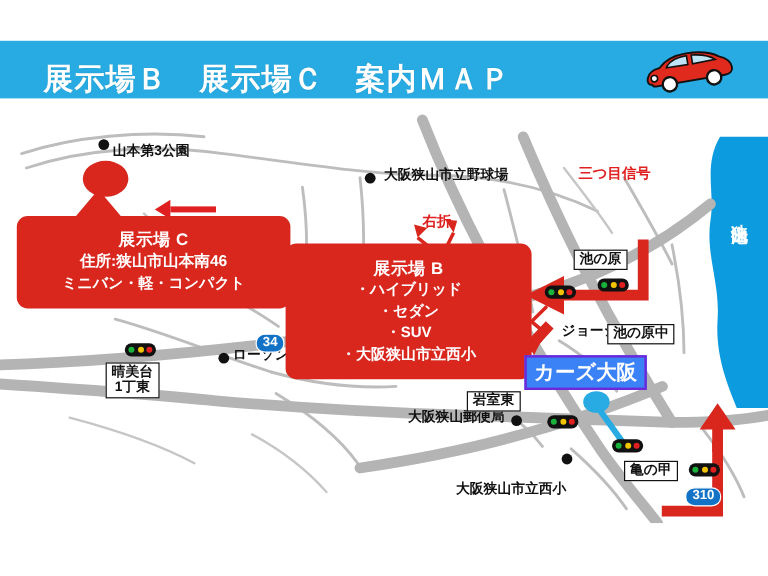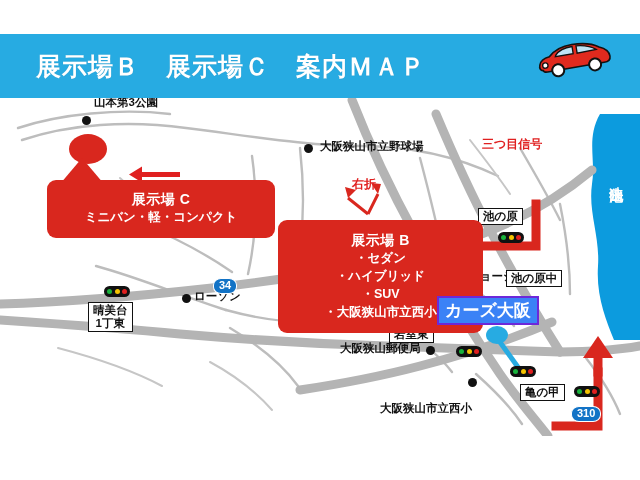--- a/index.html
+++ b/index.html
@@ -9,22 +9,22 @@
   
   .letterbox{position:absolute;left:0;width:640px;background:#ffffff;}
   .lb-top{top:0;height:28px;}
   .lb-bottom{bottom:0;height:44px;}
 
   
   #map{position:absolute;left:0;top:28px;width:640px;height:408px;background:#fff;overflow:hidden;}
   #mapsvg{position:absolute;left:0;top:0;}
 
   
-  #banner{position:absolute;left:0;top:34px;width:640px;height:64px;background:#27ABE2;
-          display:flex;align-items:center;z-index:40;}
+  #banner{position:absolute;left:0;top:34px;width:640px;height:48px;background:#27ABE2;
+          display:flex;align-items:flex-end;z-index:40;}
   #banner-title{color:#fff;font-weight:bold;font-size:25px;letter-spacing:1px;
                 margin-left:36px;white-space:nowrap;text-shadow:0 0 1px rgba(0,0,0,.15);}
   #banner-car{position:absolute;right:24px;top:5px;width:84px;height:40px;}
 
   
   .lbl{position:absolute;font-size:11.5px;font-weight:bold;color:#111;white-space:nowrap;z-index:20;line-height:1.15;}
   .dot{position:absolute;width:9px;height:9px;border-radius:50%;background:#111;z-index:20;}
 
   
   .xbox{position:absolute;background:#fff;border:1.6px solid #111;color:#111;
@@ -148,21 +148,21 @@
         <path d="M368,186 L348,170"></path>
         <path d="M368,186 L378,166"></path>
       </g>
       <path d="M348,170 l-3,-11 l11,3 z" fill="#D9271E"></path>
       <path d="M378,166 l3,-10 l-10,-1 z" fill="#D9271E"></path>
 
       <path d="M497,310 L520,342" stroke="#27ABE2" stroke-width="5" fill="none"></path>
     </svg>
 
     <div class="dot" style="left:82px;top:88px;"></div>
-    <div class="lbl" style="left:94px;top:68px;">山本第3公園</div>
+    <div class="lbl" style="left:94px;top:92px;">山本第3公園</div>
 
     <div class="dot" style="left:304px;top:116px;"></div>
     <div class="lbl" style="left:320px;top:112px;">大阪狭山市立野球場</div>
 
     <div class="dot" style="left:182px;top:266px;"></div>
     <div class="lbl" style="left:194px;top:262px;">ローソン</div>
 
     <div class="dot" style="left:516px;top:246px;"></div>
     <div class="lbl" style="left:468px;top:242px;">ジョーシン</div>
 
@@ -229,29 +229,30 @@
     <div class="red-note" style="left:482px;top:108px;">三つ目信号</div>
 
     <div id="lake-label" style="left:608px;top:148px;">狭山池</div>
 
     <div class="blue-dot" style="left:486px;top:298px;"></div>
     <div id="shop-label" style="left:437px;top:268px;">カーズ大阪</div>
 
     <div class="mark-circle" style="left:69px;top:106px;"></div>
     <div class="ptr-tab" style="left:60px;top:130px;border-left:22px solid transparent;border-right:22px solid transparent;border-bottom:26px solid #D9271E;"></div>
 
-    <div class="redbox" style="left:14px;top:152px;width:228px;padding:9px 6px 11px;margin-left:33px;">
+    <div class="redbox" style="left:14px;top:152px;width:228px;padding:9px 6px 11px;">
       <div class="t1">展示場 C</div>
+      <div class="t2">住所:狭山市山本南46</div>
       <div class="t3">ミニバン・軽・コンパクト</div>
     </div>
 
-    <div class="redbox" style="left:238px;top:192px;width:205px;padding:10px 6px 12px;margin-left:40px;">
+    <div class="redbox" style="left:238px;top:175px;width:205px;padding:10px 6px 12px;">
       <div class="t1">展示場 B</div>
+      <div class="t3">・ハイブリッド</div>
       <div class="t3">・セダン</div>
-      <div class="t3">・ハイブリッド</div>
       <div class="t3">・SUV</div>
       <div class="t3">・大阪狭山市立西小</div>
     </div>
   </div>
 
   <div id="banner">
     <div id="banner-title">展示場Ｂ　展示場Ｃ　案内ＭＡＰ</div>
     <svg id="banner-car" viewBox="0 0 120 60">
       <g transform="rotate(-9 60 30)">
         <path d="M12,40 C8,40 6,36 8,31 C10,25 16,22 24,21 C32,13 44,8 60,8

